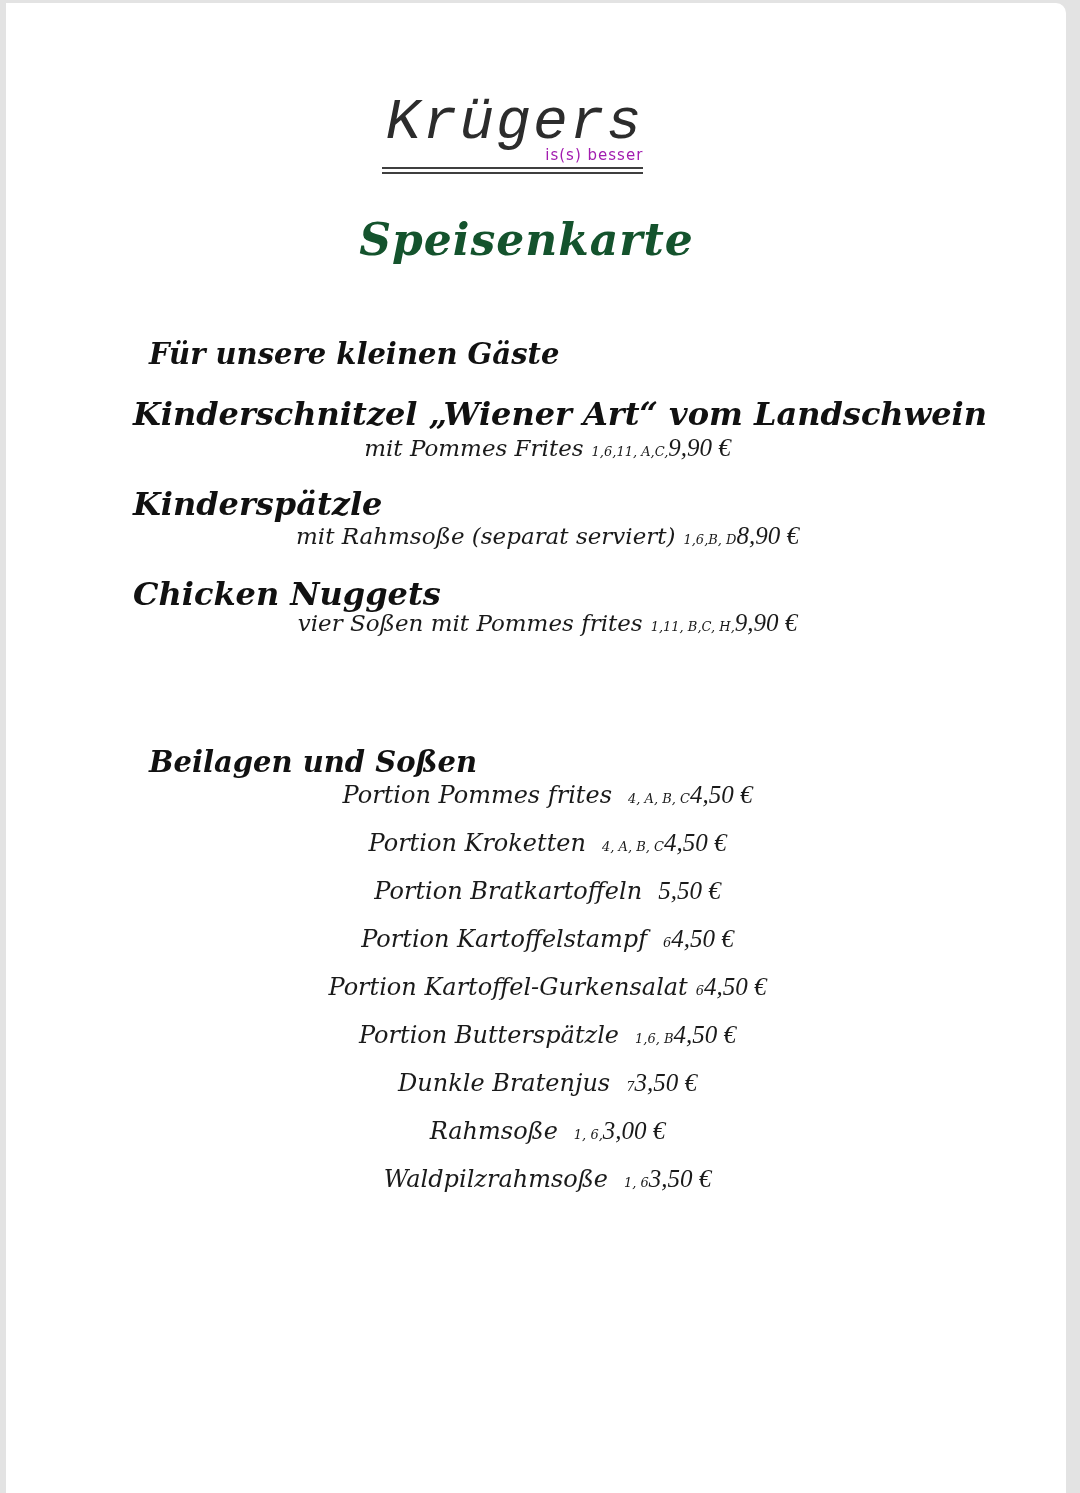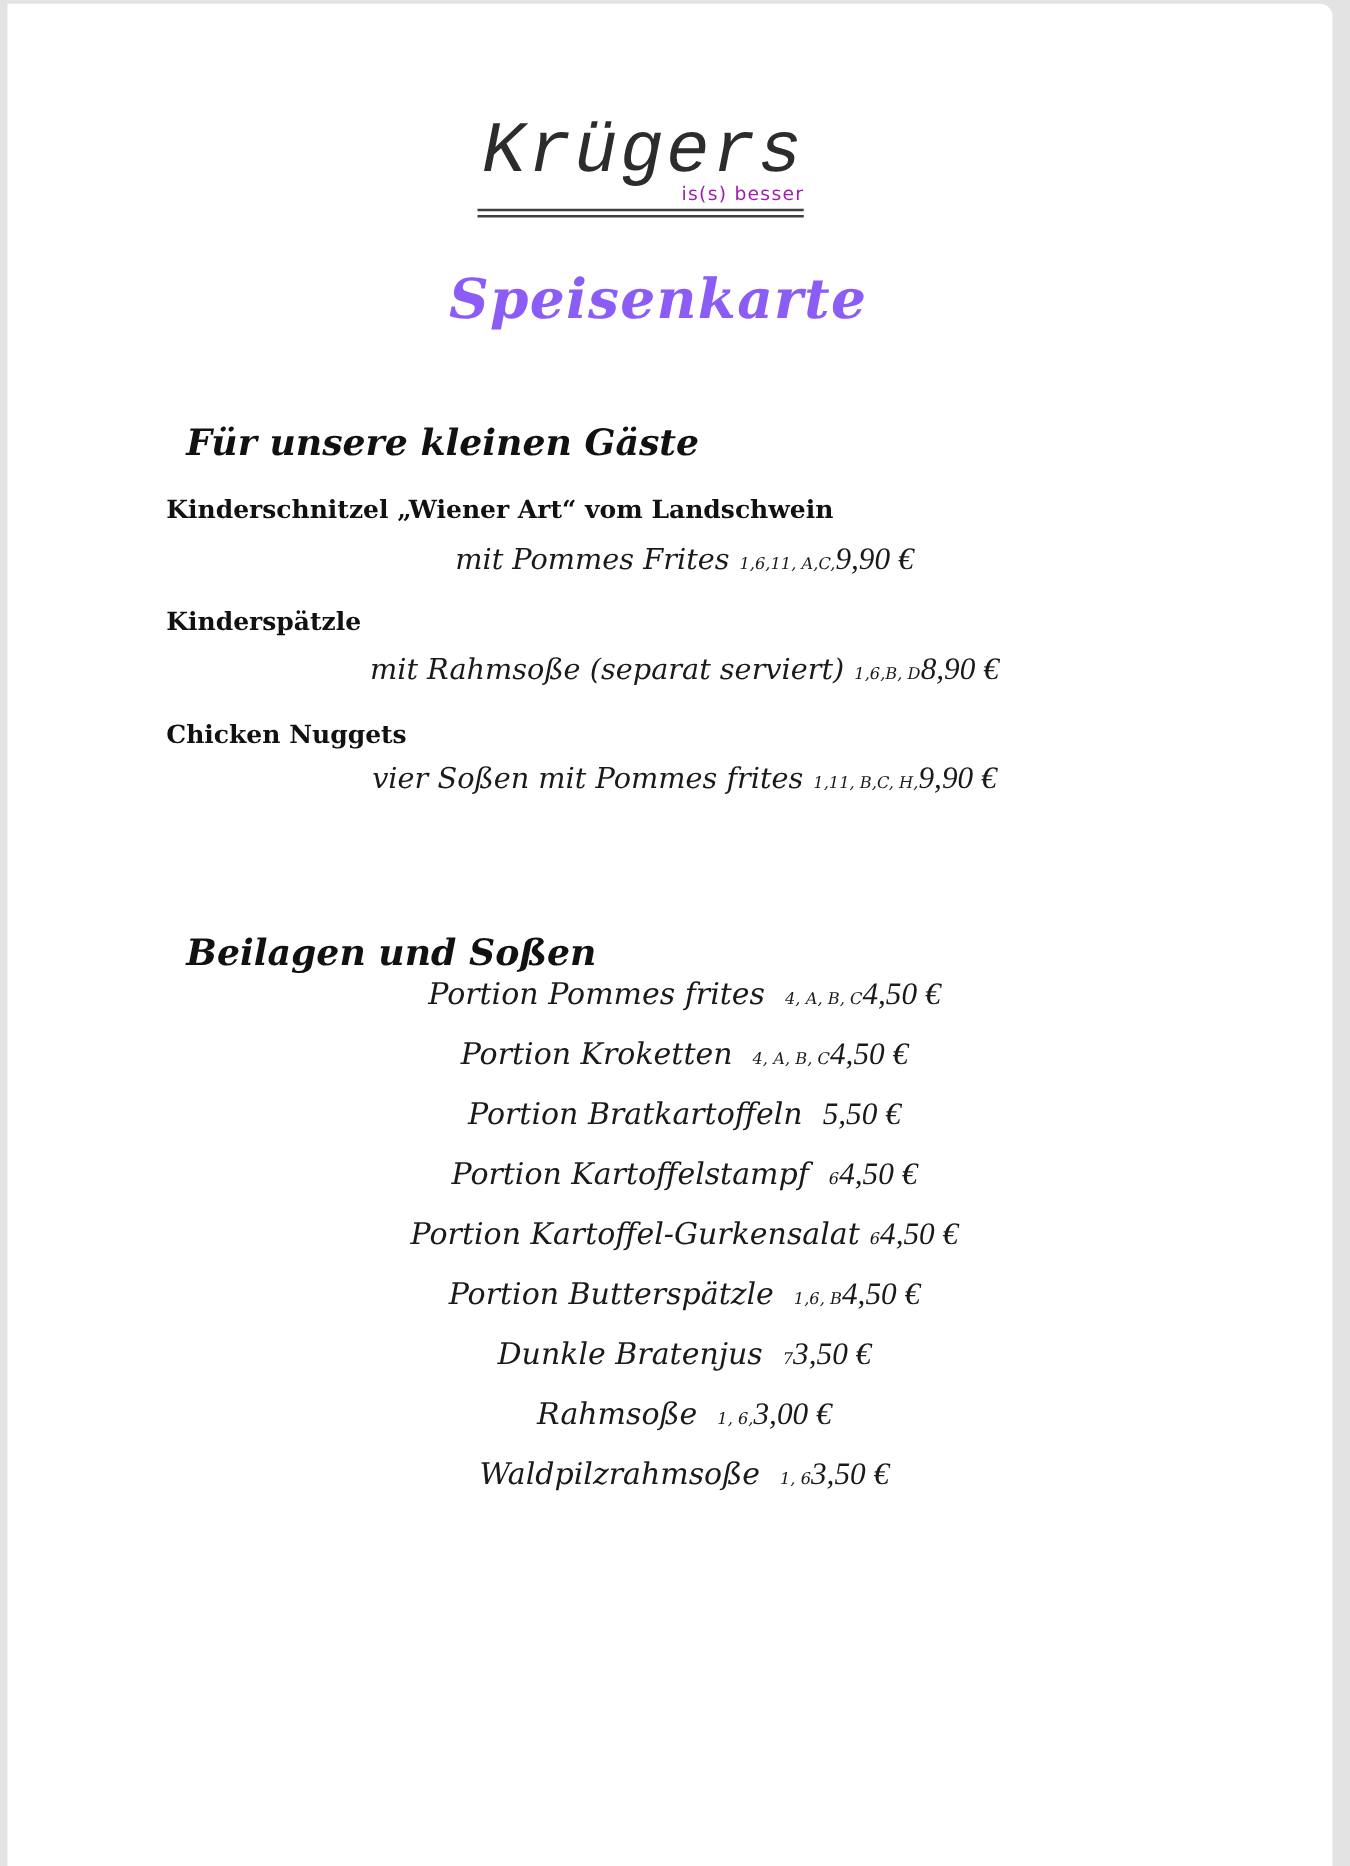--- a/index.html
+++ b/index.html
@@ -58,40 +58,41 @@
   .logo-rule {
     height: 3px;
     border-top: 2px solid #3f3f3f;
     border-bottom: 2px solid #3f3f3f;
   }
   .title {
     margin: 40px 0 0 0;
     font-size: 44px;
     font-weight: bold;
     font-style: italic;
-    color: #8b5cf6;
+    color: #14532d;
     letter-spacing: 1px;
     padding-left: 28px;
   }
   
   .abs {
     position: absolute;
     left: 127px;
     width: 829px;
   }
   .sec-heading {
     margin: 16px;
     font-size: 29px;
     font-weight: bold;
     font-style: italic;
     color: #111111;
   }
   .kid-name {
-    font-size: 20px;
+    font-size: 32px;
     font-weight: bold;
+    font-style: italic;
     color: #111111;
     white-space: nowrap;
   }
   .row {
     display: flex;
     justify-content: center;
     align-items: baseline;
   }
   .desc {
     font-size: 23px;

